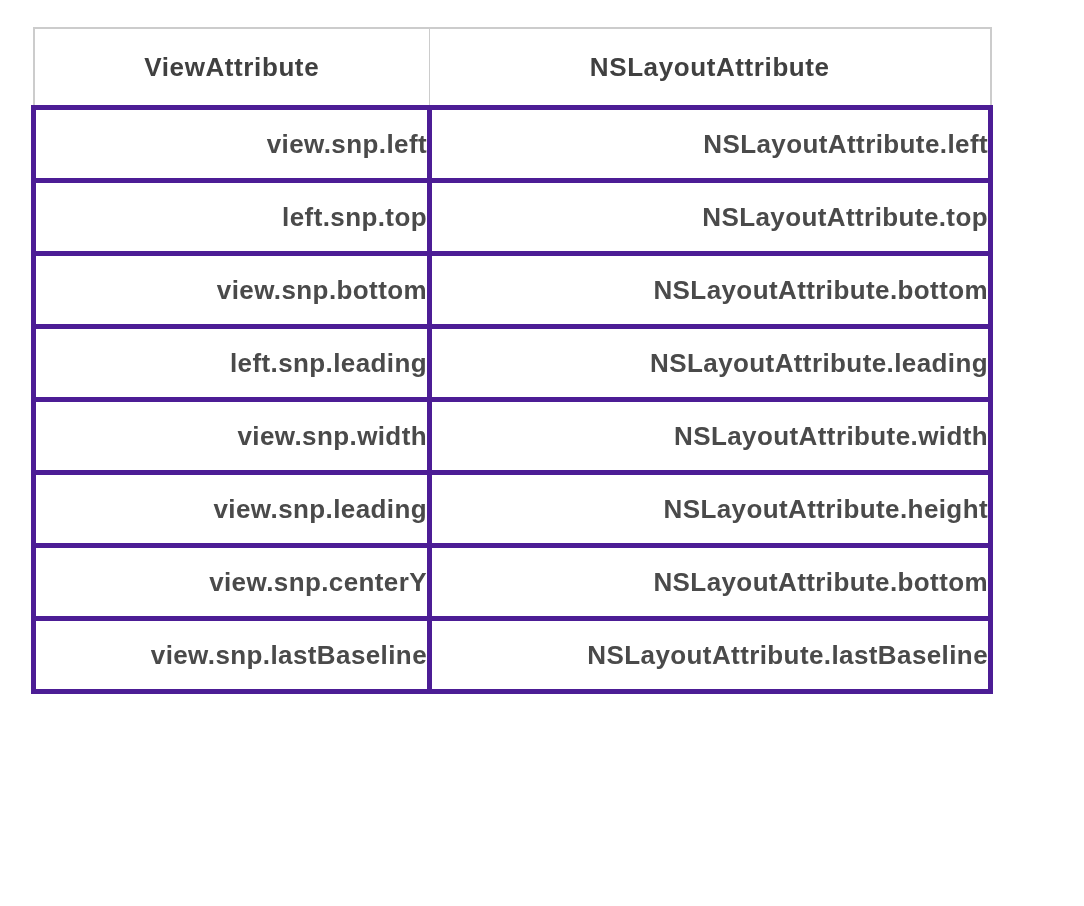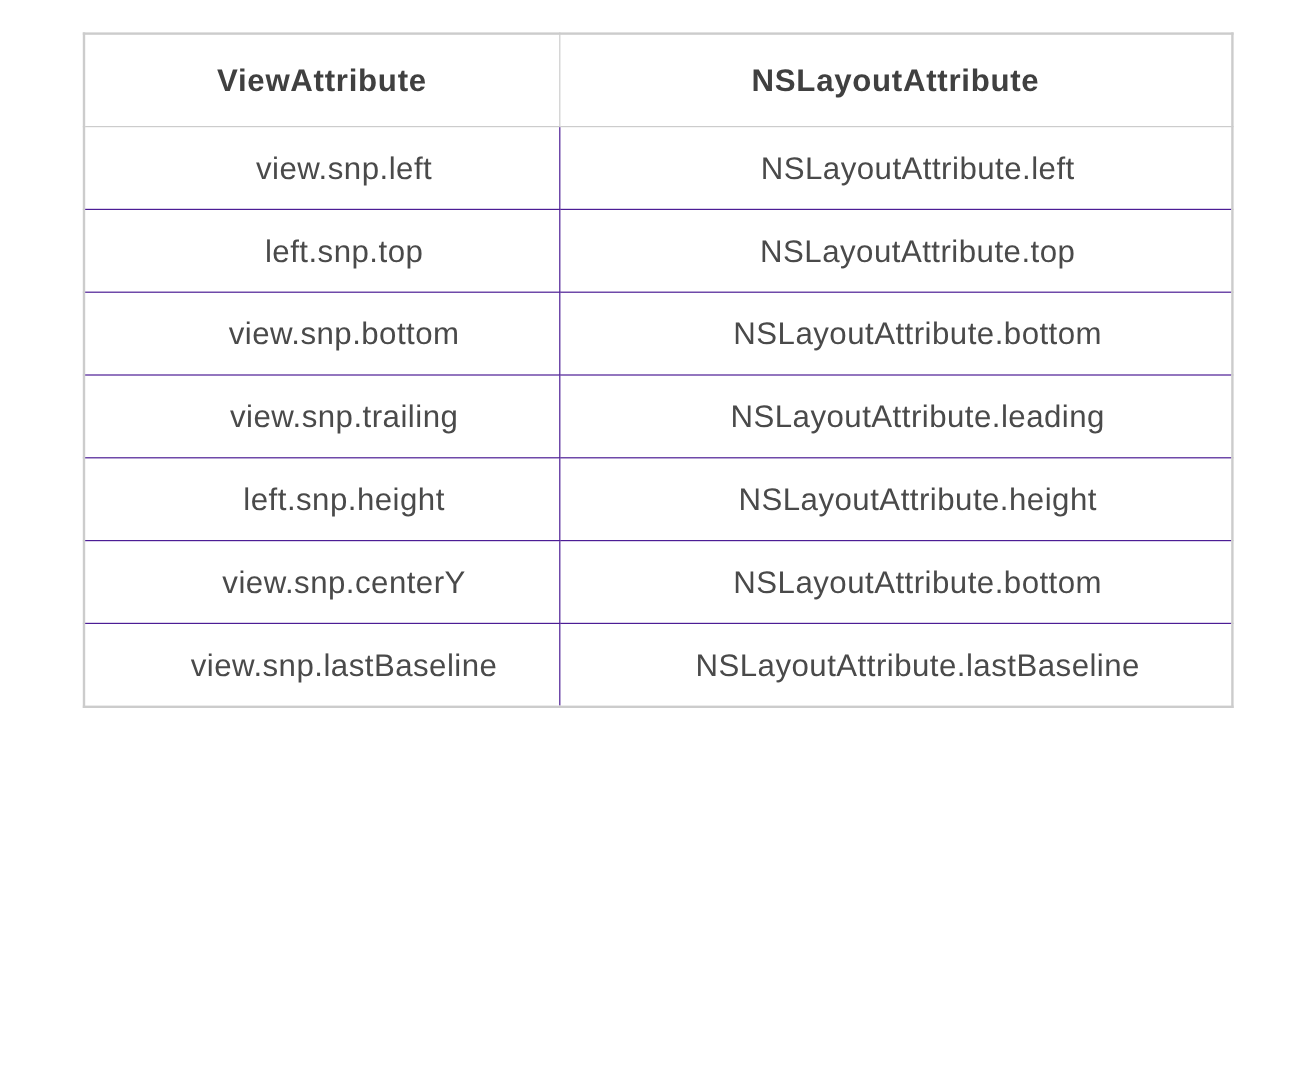--- a/index.html
+++ b/index.html
@@ -5,21 +5,21 @@
   html, body {
     margin: 0;
     padding: 0;
     background: #ffffff;
     font-family: "Liberation Sans", sans-serif;
   }
   .page {
     width: 956px;
     height: 906px;
     box-sizing: border-box;
-    padding: 27px 0 0 69px;
+    padding: 27px 0 0 31px;
     background: #ffffff;
   }
   table.attr-table {
     border-collapse: collapse;
     table-layout: fixed;
     width: 957px;
     background: #ffffff;
     border: 2px solid #cccccc;
   }
   table.attr-table col.col-view { width: 396px; }
@@ -29,27 +29,27 @@
     height: 76px;
     font-size: 26px;
     font-weight: bold;
     letter-spacing: 0.6px;
     color: #404040;
     text-align: center;
     vertical-align: middle;
     padding: 0;
   }
   table.attr-table td {
-    border: 1px solid #4c1d95;
+    border: 5px solid #4c1d95;
     height: 68px;
     font-size: 26px;
-    font-weight: normal;
+    font-weight: bold;
     letter-spacing: 0.4px;
     color: #4a4a4a;
-    text-align: center;
+    text-align: right;
     vertical-align: middle;
     padding: 0 0 0 37px;
     white-space: nowrap;
     overflow: hidden;
   }
 </style>
 </head>
 <body>
 
 <div class="page">
@@ -71,25 +71,29 @@
       </tr>
       <tr>
         <td>left.snp.top</td>
         <td>NSLayoutAttribute.top</td>
       </tr>
       <tr>
         <td>view.snp.bottom</td>
         <td>NSLayoutAttribute.bottom</td>
       </tr>
       <tr>
-        <td>view.snp.trailing</td>
+        <td>left.snp.leading</td>
         <td>NSLayoutAttribute.leading</td>
       </tr>
       <tr>
-        <td>left.snp.height</td>
+        <td>view.snp.width</td>
+        <td>NSLayoutAttribute.width</td>
+      </tr>
+      <tr>
+        <td>view.snp.leading</td>
         <td>NSLayoutAttribute.height</td>
       </tr>
       <tr>
         <td>view.snp.centerY</td>
         <td>NSLayoutAttribute.bottom</td>
       </tr>
       <tr>
         <td>view.snp.lastBaseline</td>
         <td>NSLayoutAttribute.lastBaseline</td>
       </tr>

